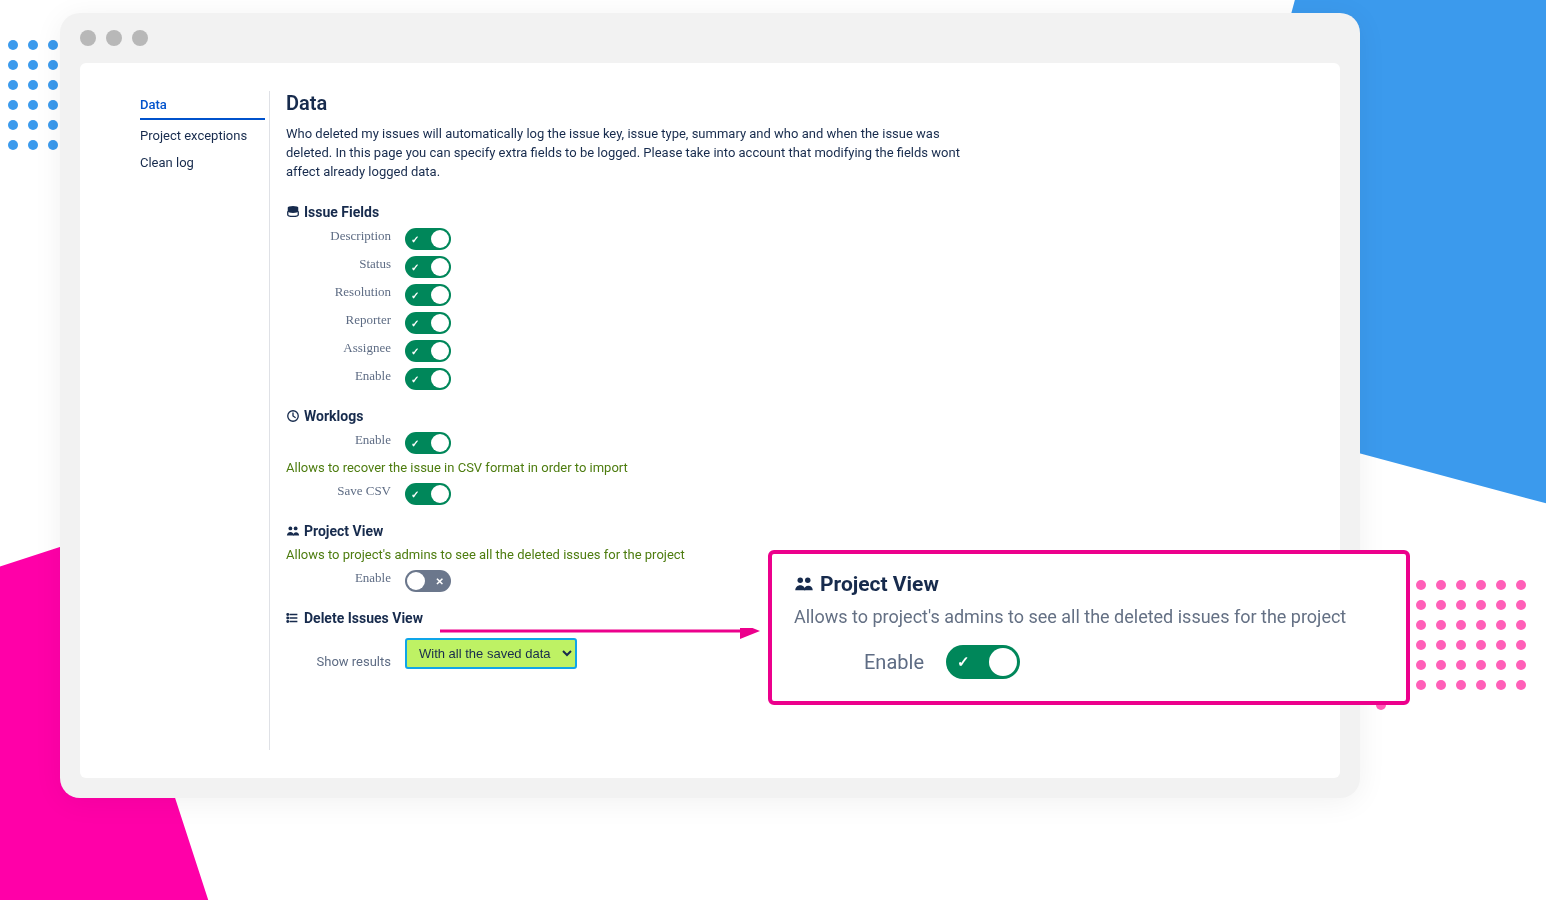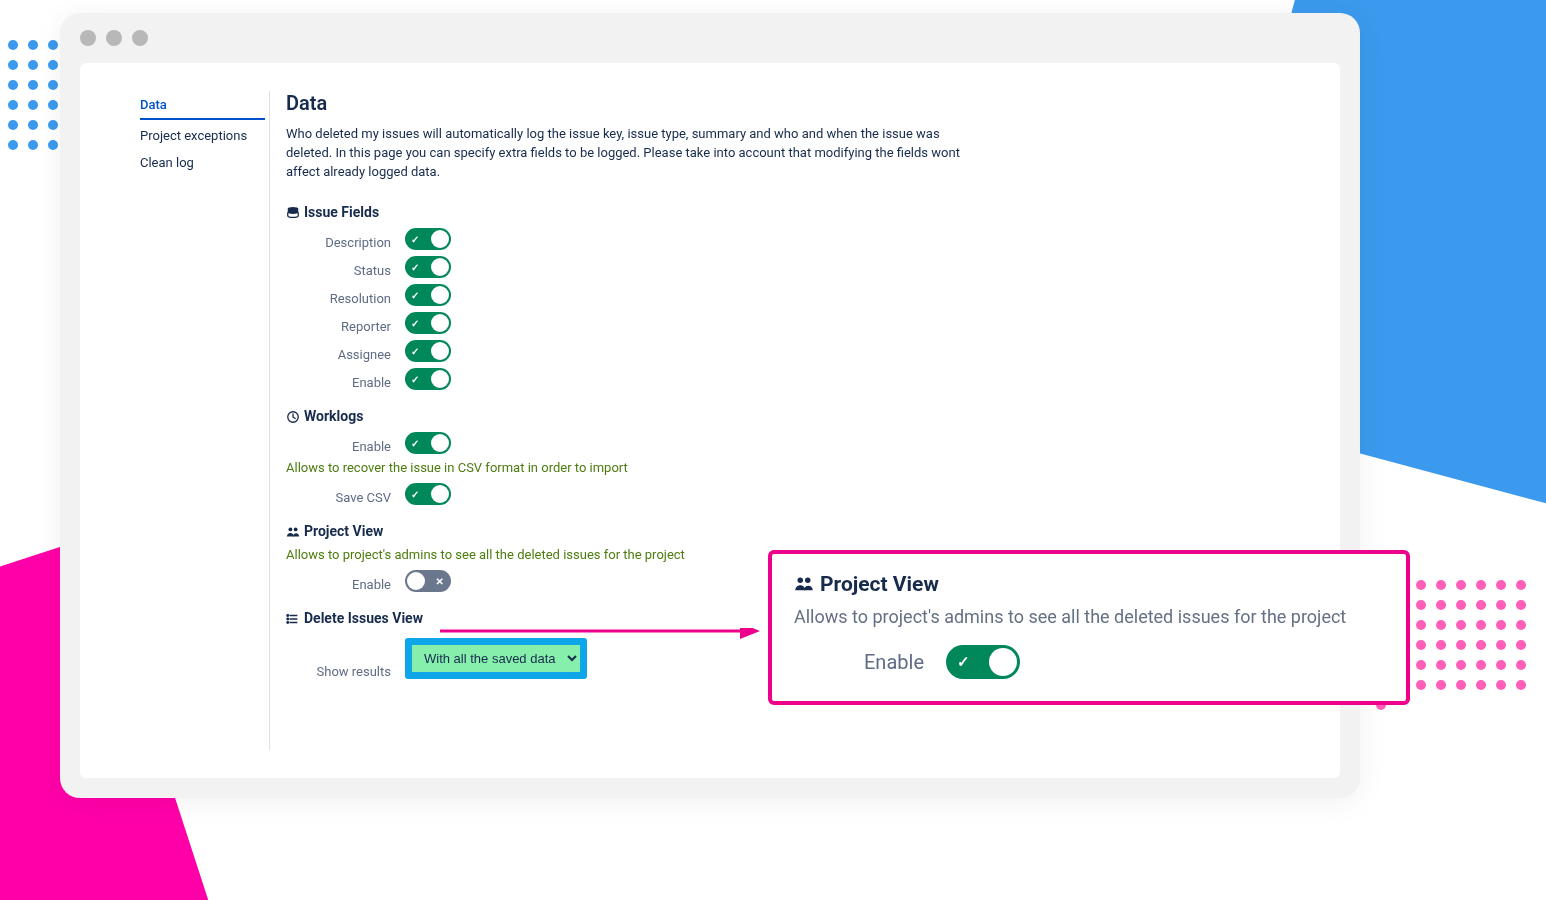--- a/index.html
+++ b/index.html
@@ -137,37 +137,38 @@
 }
 .page-description {
   font-size: 13px;
   color: #172b4d;
   line-height: 1.45;
   margin-bottom: 22px;
   max-width: 700px;
 }
 .section-header {
   display: flex;
-  align-items: flex-end;
+  align-items: center;
   gap: 4px;
   font-size: 14px;
   font-weight: 700;
   color: #172b4d;
   margin-bottom: 8px;
   margin-top: 18px;
 }
 .section-desc {
   font-size: 13px;
   color: #4d7c0f;
   margin-bottom: 8px;
 }
 .field-row {
   display: flex;
-  align-items: flex-end;
+  align-items: flex-start;
   margin: 6px 0;
+  font-family: Liberation Serif, serif;
 }
 .field-label {
   width: 105px;
   text-align: right;
   font-size: 13px;
   color: #5e6c84;
   margin-right: 14px;
 }
 .toggle {
   width: 46px;
@@ -205,22 +206,22 @@
   height: 14px;
   align-items: center;
   justify-content: center;
 }
 .select-row {
   display: flex;
   align-items: flex-end;
   margin-top: 12px;
 }
 select {
-  background: #86efac;
-  border: 7px solid #0ea5e9;
+  background: #bef264;
+  border: 2px solid #0ea5e9;
   border-radius: 3px;
   padding: 5px 8px;
   font-size: 13px;
   color: #172b4d;
   min-width: 150px;
 }
 
 
 .callout {
   position: absolute;

